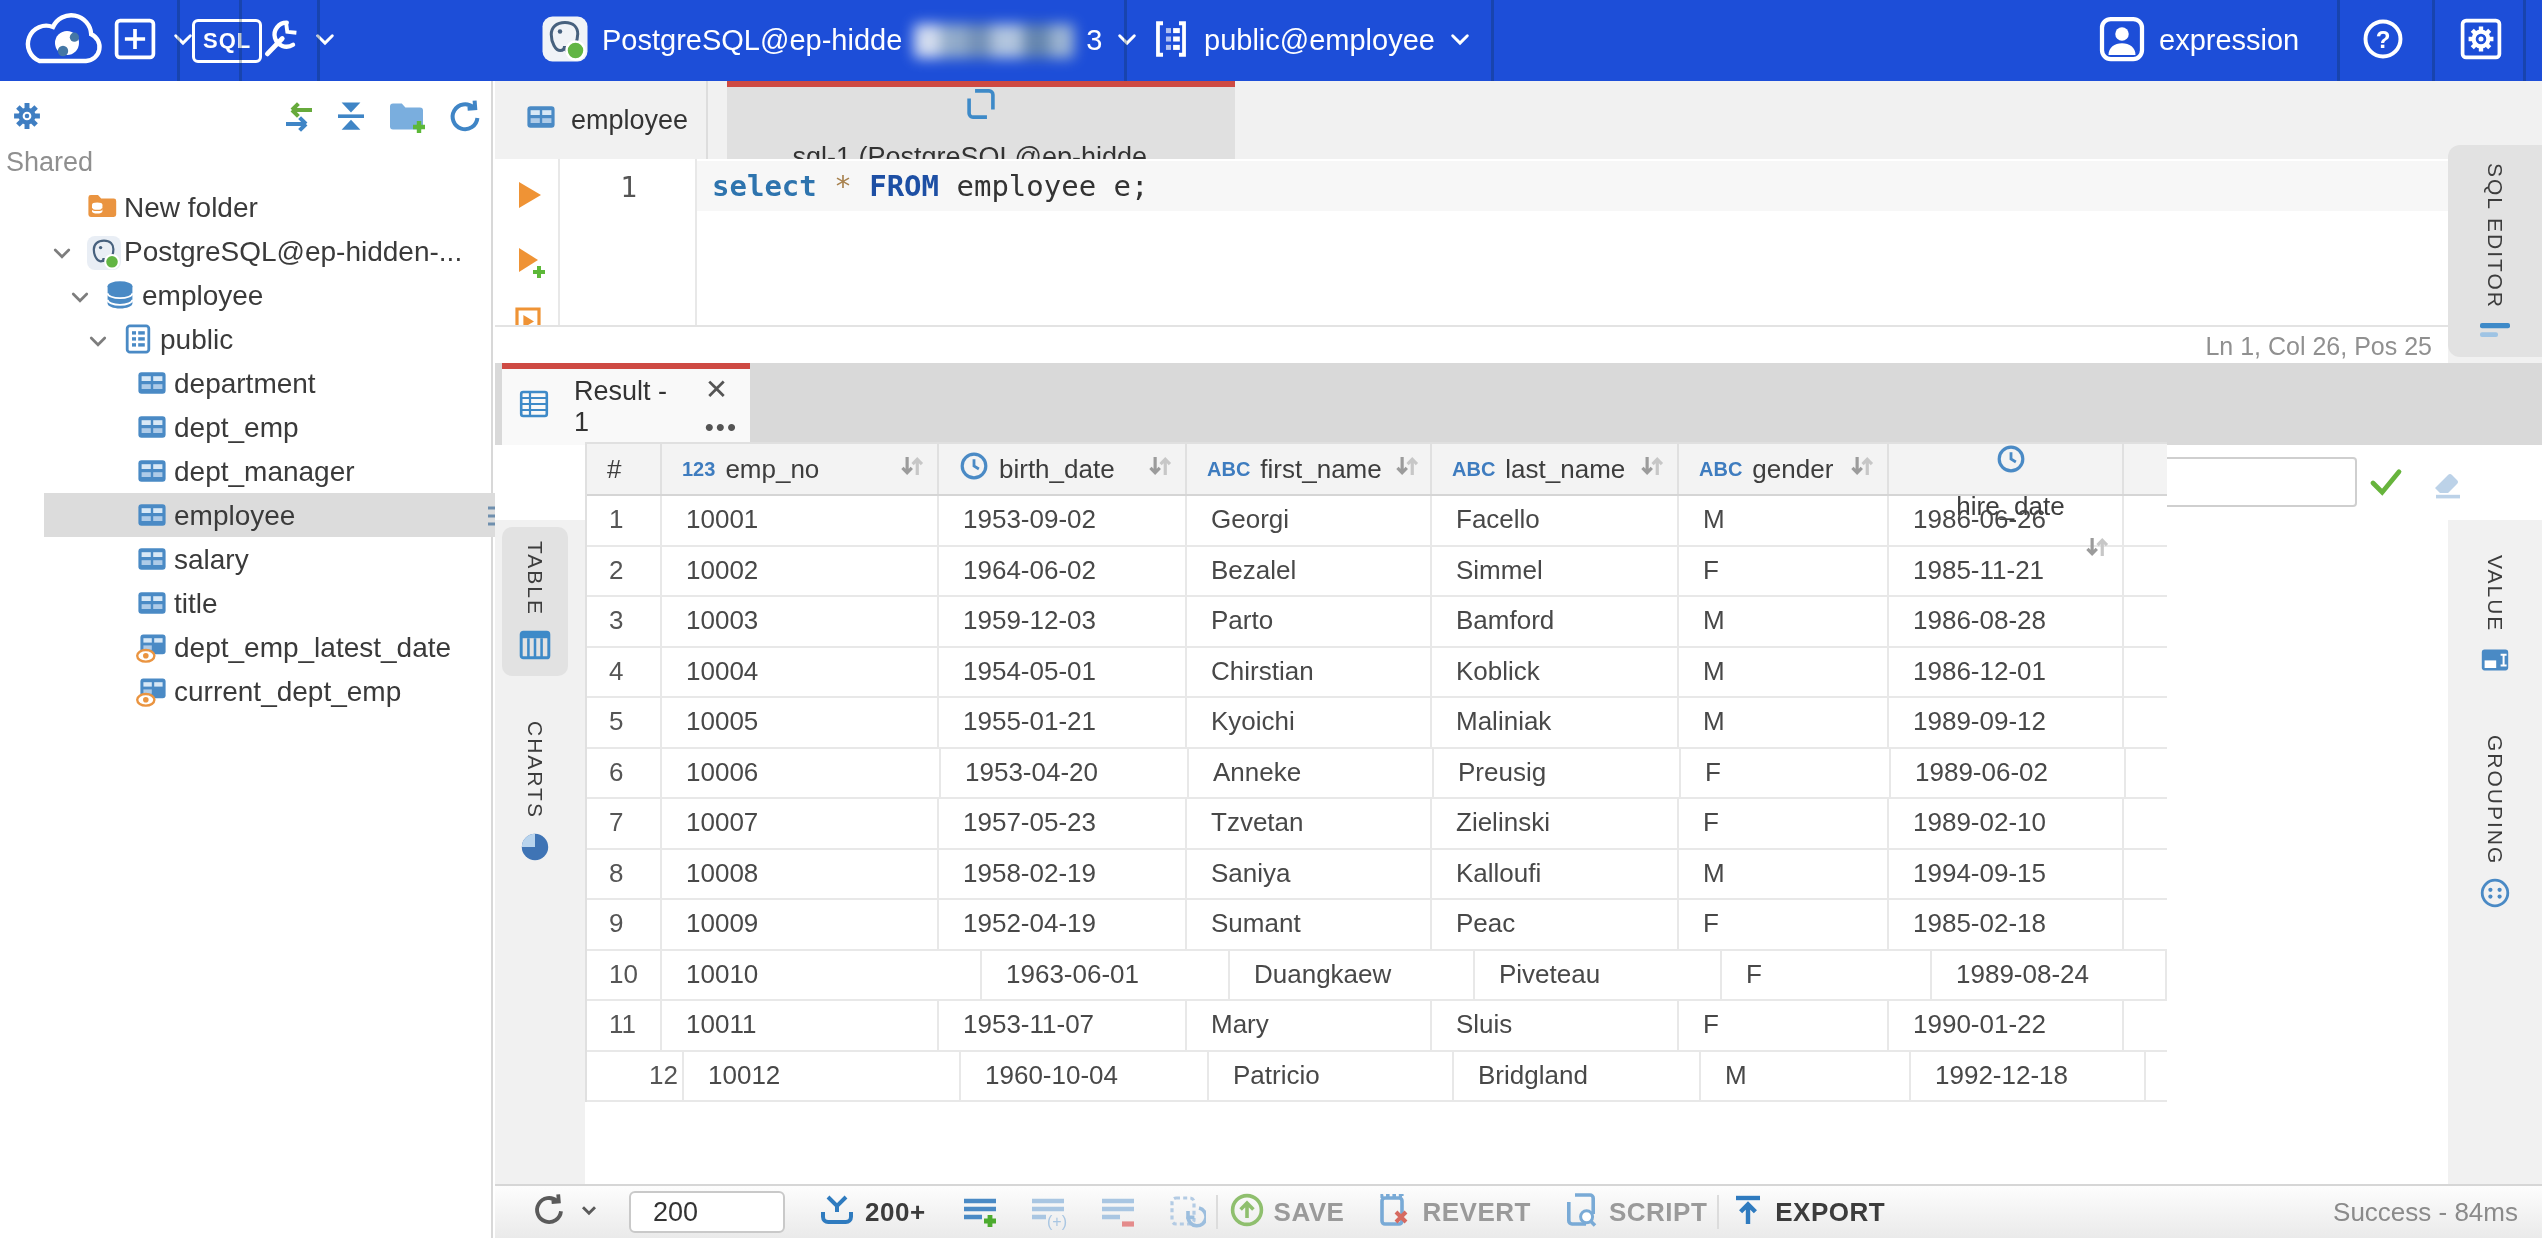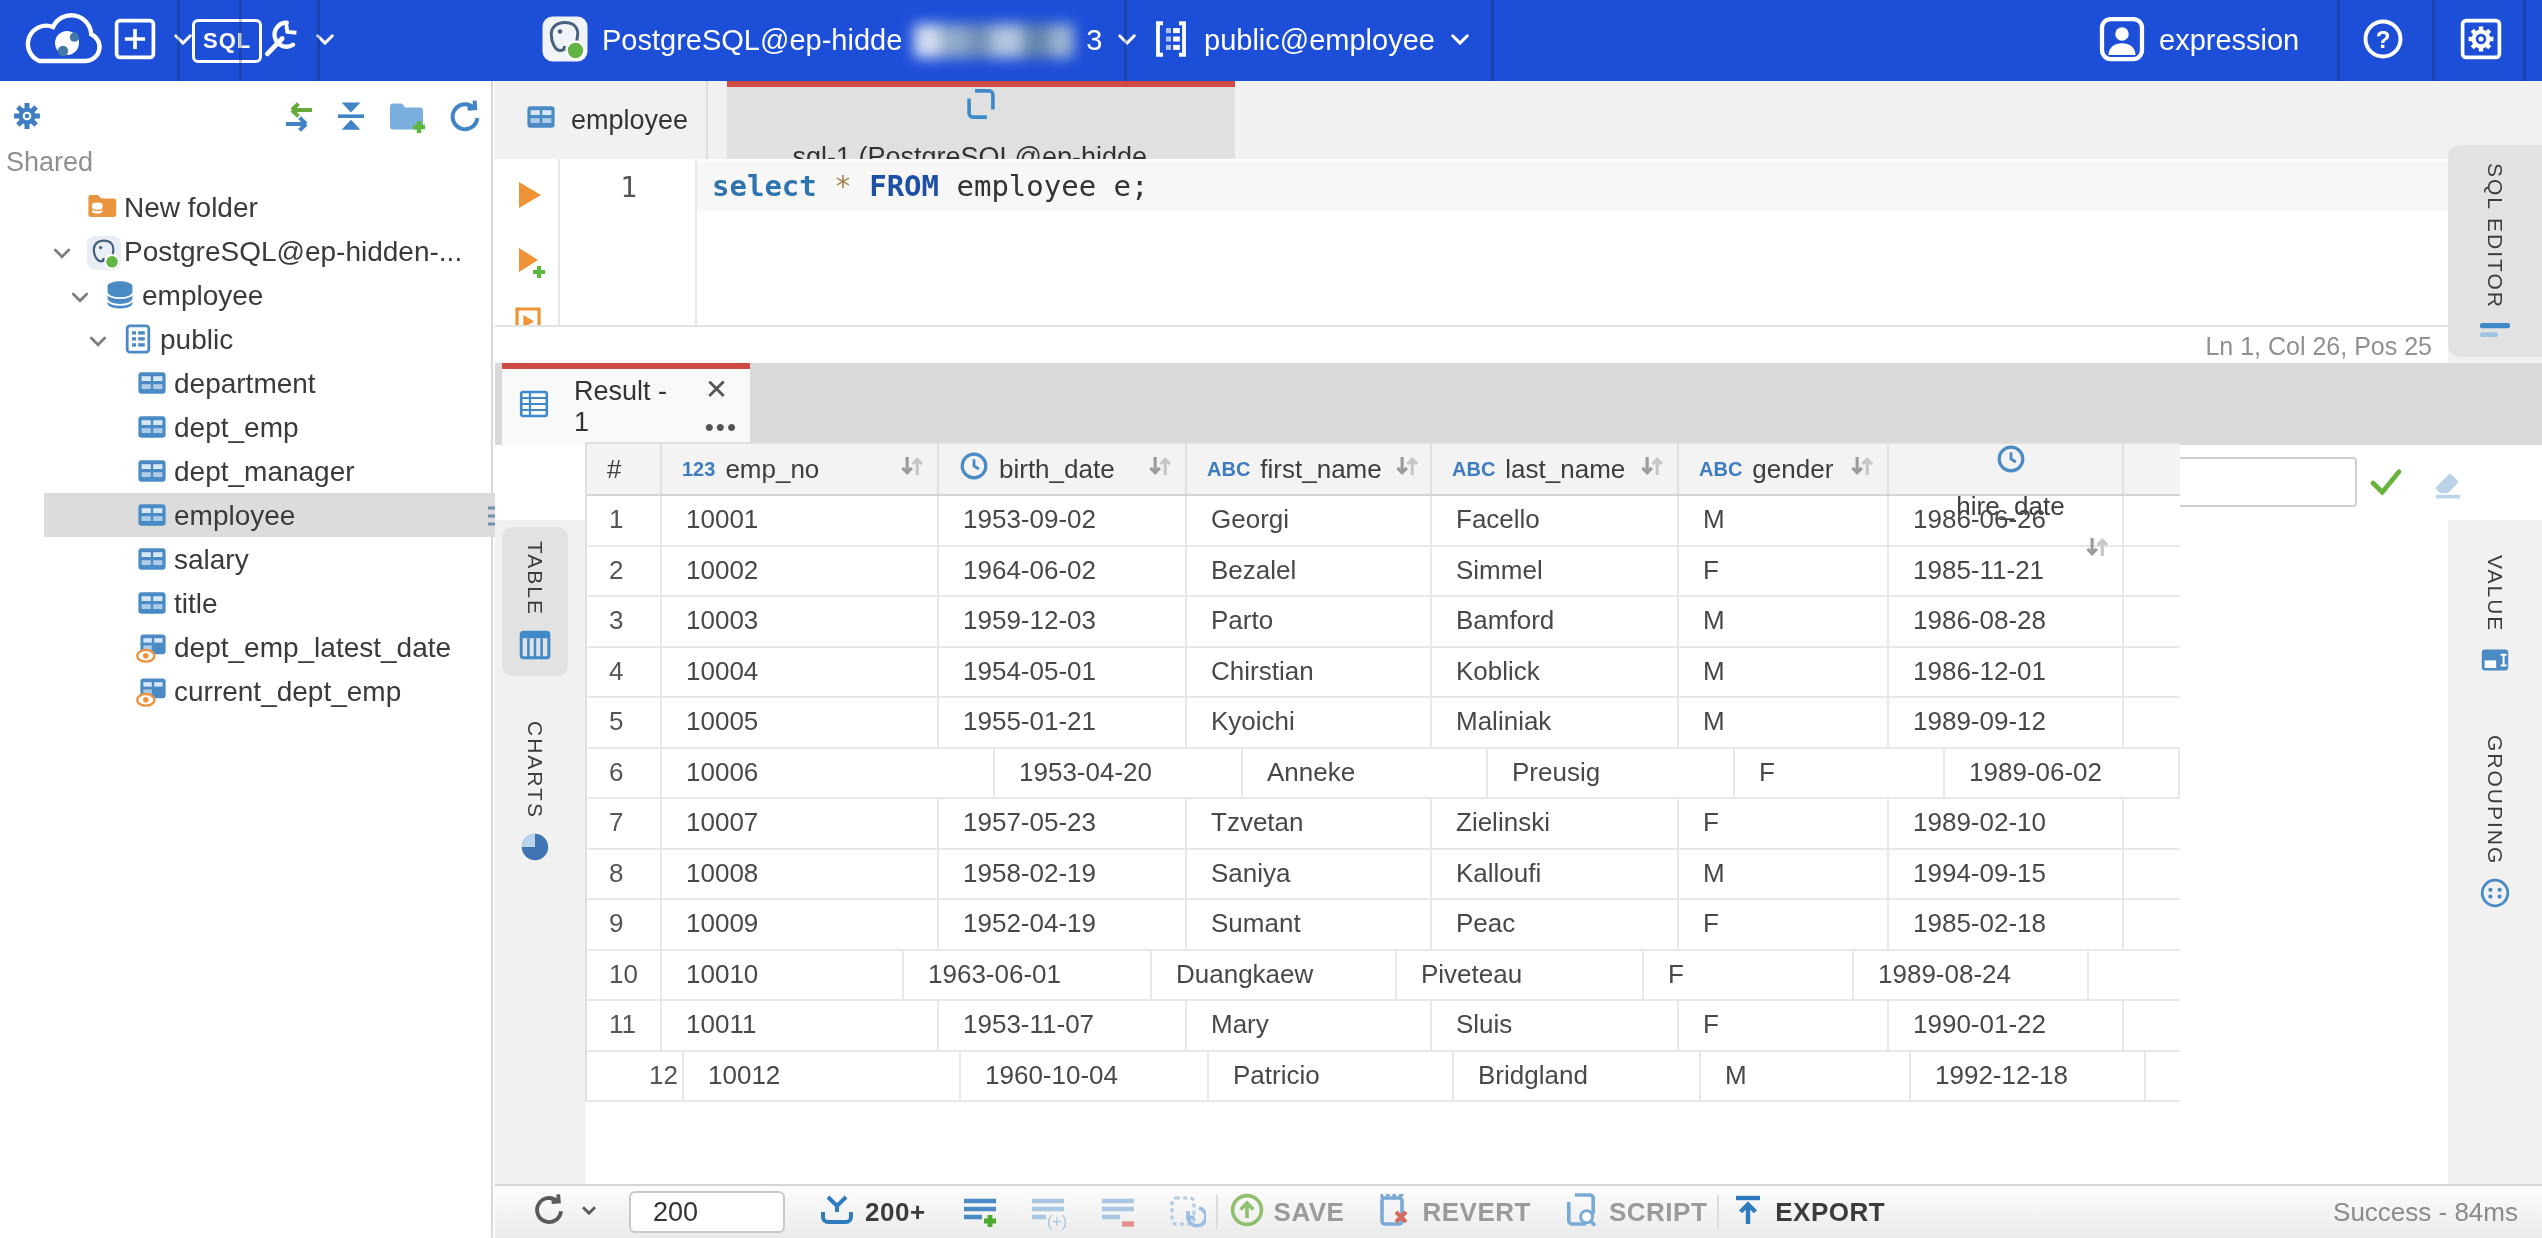--- a/index.html
+++ b/index.html
@@ -579,21 +579,21 @@
           <div class="g-cell rn" style="width: 75px;">5</div>
           <div class="g-cell" style="width: 277px;">10005</div>
           <div class="g-cell" style="width: 248px;">1955-01-21</div>
           <div class="g-cell" style="width: 245px;">Kyoichi</div>
           <div class="g-cell" style="width: 247px;">Maliniak</div>
           <div class="g-cell" style="width: 210px;">M</div>
           <div class="g-cell" style="width: 235px;">1989-09-12</div>
         </div>
         <div class="g-row">
           <div class="g-cell rn" style="width: 75px;">6</div>
-          <div class="g-cell" style="width: 333px;">10006</div>
+          <div class="g-cell" style="width: 279px;">10006</div>
           <div class="g-cell" style="width: 248px;">1953-04-20</div>
           <div class="g-cell" style="width: 245px;">Anneke</div>
           <div class="g-cell" style="width: 247px;">Preusig</div>
           <div class="g-cell" style="width: 210px;">F</div>
           <div class="g-cell" style="width: 235px;">1989-06-02</div>
         </div>
         <div class="g-row">
           <div class="g-cell rn" style="width: 75px;">7</div>
           <div class="g-cell" style="width: 277px;">10007</div>
           <div class="g-cell" style="width: 248px;">1957-05-23</div>
@@ -615,21 +615,21 @@
           <div class="g-cell rn" style="width: 75px;">9</div>
           <div class="g-cell" style="width: 277px;">10009</div>
           <div class="g-cell" style="width: 248px;">1952-04-19</div>
           <div class="g-cell" style="width: 245px;">Sumant</div>
           <div class="g-cell" style="width: 247px;">Peac</div>
           <div class="g-cell" style="width: 210px;">F</div>
           <div class="g-cell" style="width: 235px;">1985-02-18</div>
         </div>
         <div class="g-row">
           <div class="g-cell rn" style="width: 75px;">10</div>
-          <div class="g-cell" style="width: 242px;">10010</div>
+          <div class="g-cell" style="width: 320px;">10010</div>
           <div class="g-cell" style="width: 248px;">1963-06-01</div>
           <div class="g-cell" style="width: 245px;">Duangkaew</div>
           <div class="g-cell" style="width: 247px;">Piveteau</div>
           <div class="g-cell" style="width: 210px;">F</div>
           <div class="g-cell" style="width: 235px;">1989-08-24</div>
         </div>
         <div class="g-row">
           <div class="g-cell rn" style="width: 75px;">11</div>
           <div class="g-cell" style="width: 277px;">10011</div>
           <div class="g-cell" style="width: 248px;">1953-11-07</div>

